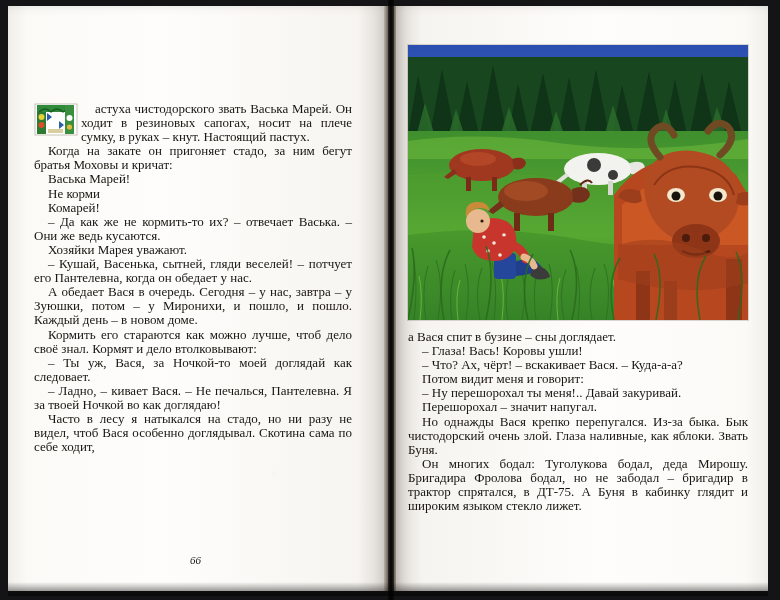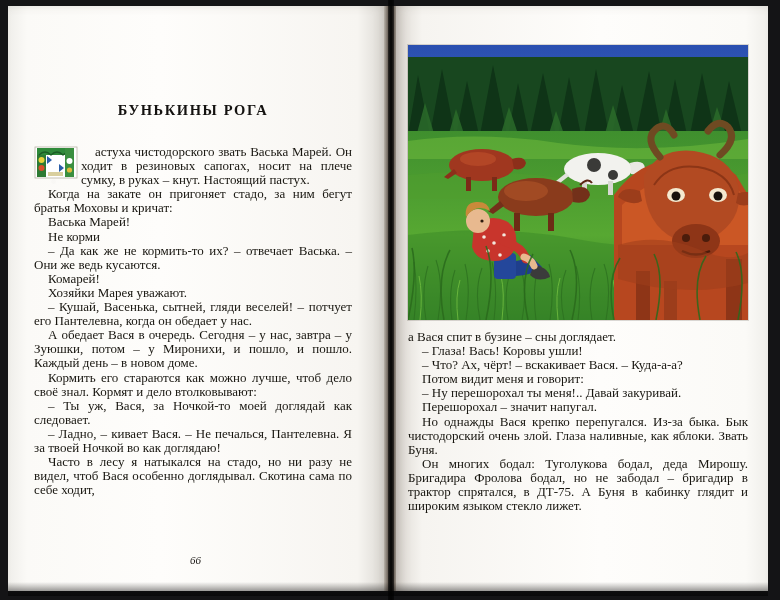--- a/index.html
+++ b/index.html
@@ -168,21 +168,20 @@
 
   <div class="bg-top"></div>
   <div class="bg-bottom"></div>
   <div class="bg-left"></div>
   <div class="bg-right"></div>
 
   <div class="page left">
     <div class="texture"></div>
 
     <div class="left-content">
-      <h1 class="story-title">БУНЬКИНЫ РОГА</h1>
 
       <div class="body-text">
 
         <p class="firstpara">
           <span class="dropcap-wrap">
             <svg class="dropcap-art" viewBox="0 0 44 33" xmlns="http://www.w3.org/2000/svg">
               <rect x="1" y="1" width="42" height="31" fill="#ffffff"></rect>
 
               <rect x="3" y="2" width="9" height="29" fill="#2d7a33"></rect>
               <rect x="3" y="2" width="9" height="7" fill="#1d5f2a"></rect>
@@ -201,22 +200,22 @@
               <rect x="14" y="26" width="15" height="4" fill="#d9cf9e"></rect>
               <rect x="1" y="1" width="42" height="31" fill="none" stroke="#b8b3a6" stroke-width="0.8"></rect>
             </svg>
           </span>
           <span>астуха чистодорского звать Васька Марей. Он ходит в резиновых сапогах, носит на плече сумку, в руках – кнут. Настоящий пастух.</span>
         </p>
 
         <p>Когда на закате он пригоняет стадо, за ним бегут братья Моховы и кричат:</p>
         <p>Васька Марей!</p>
         <p>Не корми</p>
+        <p>Комарей!</p>
         <p>– Да как же не кормить-то их? – отвечает Васька. – Они же ведь кусаются.</p>
-        <p>Комарей!</p>
         <p>Хозяйки Марея уважают.</p>
         <p>– Кушай, Васенька, сытней, гляди веселей! – потчует его Пантелевна, когда он обедает у нас.</p>
         <p>А обедает Вася в очередь. Сегодня – у нас, завтра – у Зуюшки, потом – у Миронихи, и пошло, и пошло. Каждый день – в новом доме.</p>
         <p>Кормить его стараются как можно лучше, чтоб дело своё знал. Кормят и дело втолковывают:</p>
         <p>– Ты уж, Вася, за Ночкой-то моей доглядай как следовает.</p>
         <p>– Ладно, – кивает Вася. – Не печалься, Пантелевна. Я за твоей Ночкой во как доглядаю!</p>
         <p>Часто в лесу я натыкался на стадо, но ни разу не видел, чтоб Вася особенно доглядывал. Скотина сама по себе ходит,</p>
       </div>
     </div>
 

